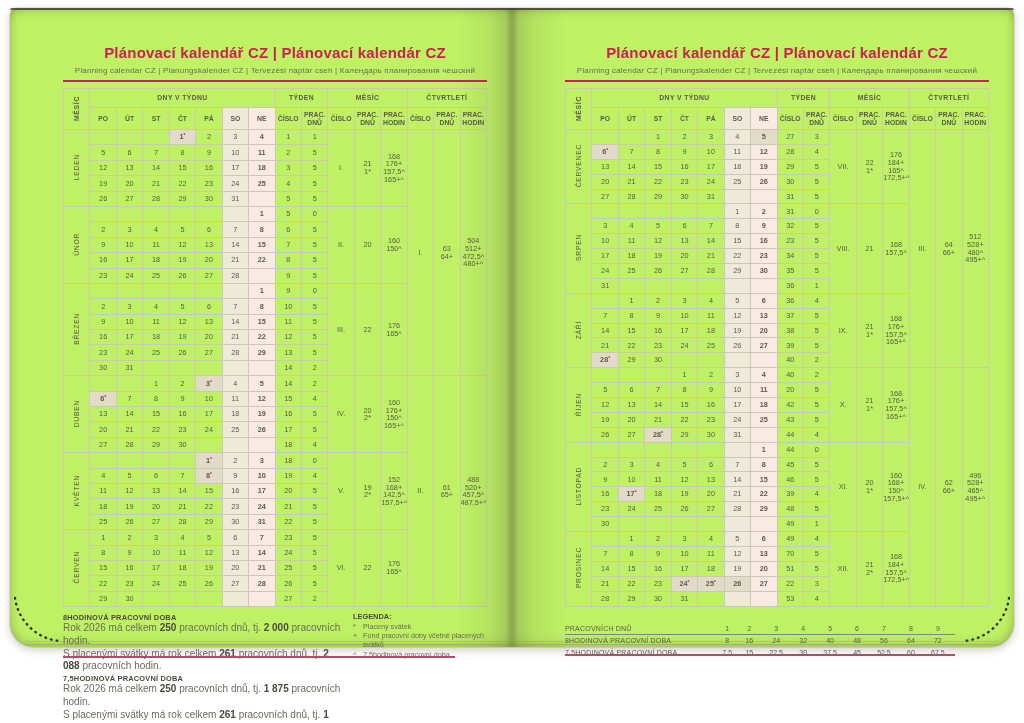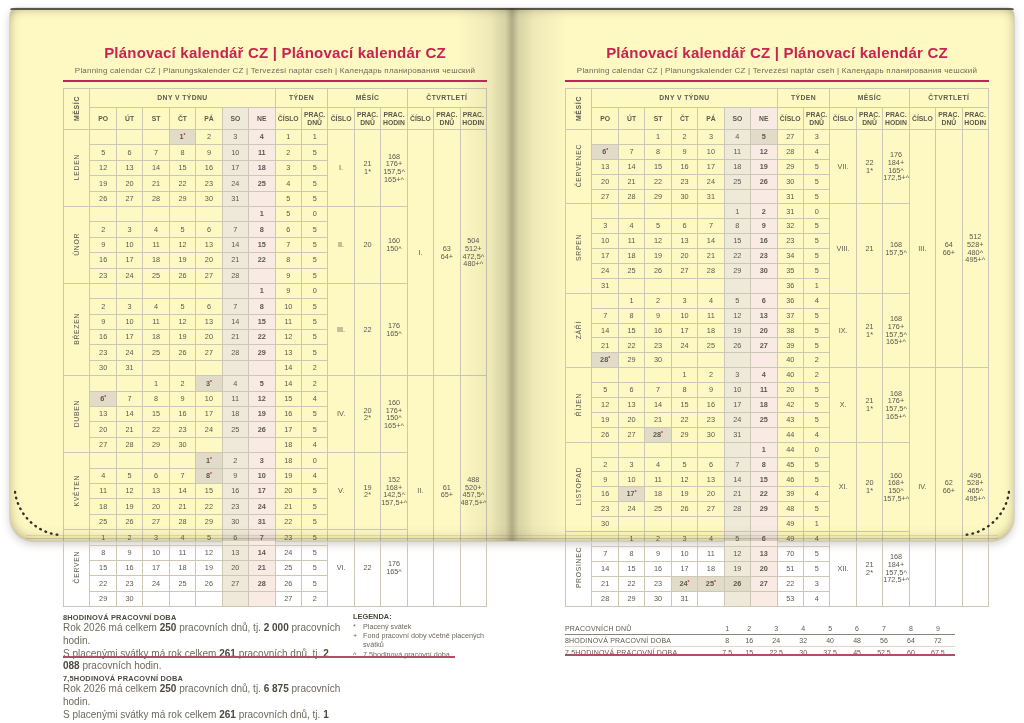--- a/index.html
+++ b/index.html
@@ -2,22 +2,22 @@
 <html><head>
 <meta charset="utf-8">
 <style>
   html,body{margin:0;padding:0;}
   body{
     width:1024px;height:723px;overflow:hidden;background:#ffffff;
     font-family:"Liberation Sans", sans-serif;
   }
   .stage{position:relative;width:1024px;height:723px;background:#ffffff;}
   .book{
-    position:absolute;left:10px;top:8px;width:1004px;height:533px;
-    background:#fef9c3;border-radius:7px 7px 24px 24px;
+    position:absolute;left:10px;top:8px;width:1004px;height:639px;
+    background:#bef264;border-radius:7px 7px 24px 24px;
     box-shadow:0 3px 8px rgba(60,50,30,.25), 0 0 0 1px rgba(90,80,60,.12);
   }
   .book::before{
     content:"";position:absolute;top:0;left:0;right:0;height:2px;
     background:#44403a;border-radius:7px 7px 0 0;opacity:.8;
   }
   .book::after{
     content:"";position:absolute;left:16px;right:16px;bottom:2px;height:1px;
     background:rgba(120,110,90,.30);box-shadow:0 -3px 0 rgba(120,110,90,.18);
   }
@@ -516,21 +516,21 @@
                 </tr>
               </tbody>
             </table>
           </div>
         <div class="footer-l" id="mount-footer-left">
             <div class="fcol">
               <div class="f-head">8HODINOVÁ PRACOVNÍ DOBA</div>
               <div class="f-line">Rok 2026 má celkem <b>250</b> pracovních dnů, tj. <b>2 000</b> pracovních hodin.</div>
               <div class="f-line">S placenými svátky má rok celkem <b>261</b> pracovních dnů, tj. <b>2 088</b> pracovních hodin.</div>
               <div class="f-head">7,5HODINOVÁ PRACOVNÍ DOBA</div>
-              <div class="f-line">Rok 2026 má celkem <b>250</b> pracovních dnů, tj. <b>6 875</b> pracovních hodin.</div>
+              <div class="f-line">Rok 2026 má celkem <b>250</b> pracovních dnů, tj. <b>1 875</b> pracovních hodin.</div>
               <div class="f-line">S placenými svátky má rok celkem <b>261</b> pracovních dnů, tj. <b>1 957,5</b> pracovní hodiny.</div>
             </div>
             <div class="lcol">
               <div class="l-title">LEGENDA:</div>
               <div class="l-item">
                 <span class="sym">*</span>
                 <span>Placený svátek</span>
               </div>
               <div class="l-item">
                 <span class="sym">+</span>

